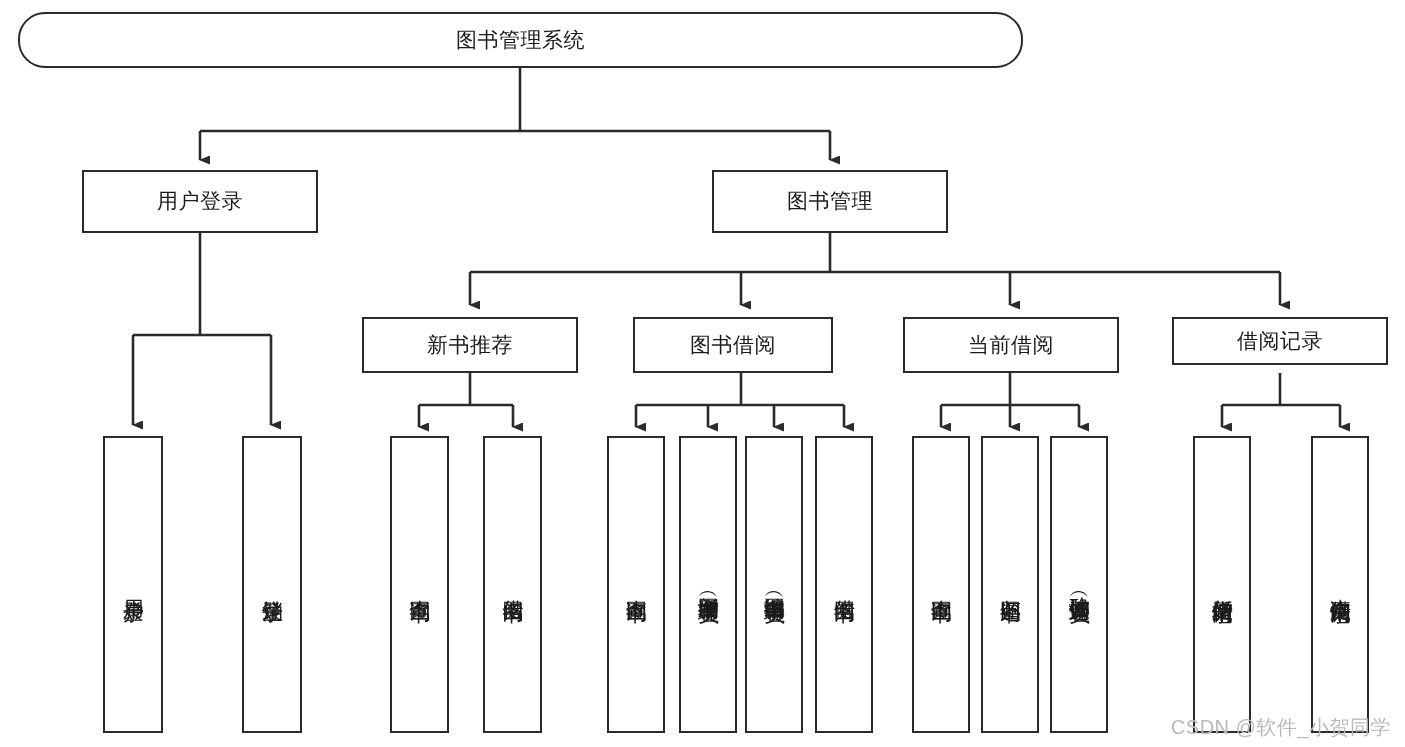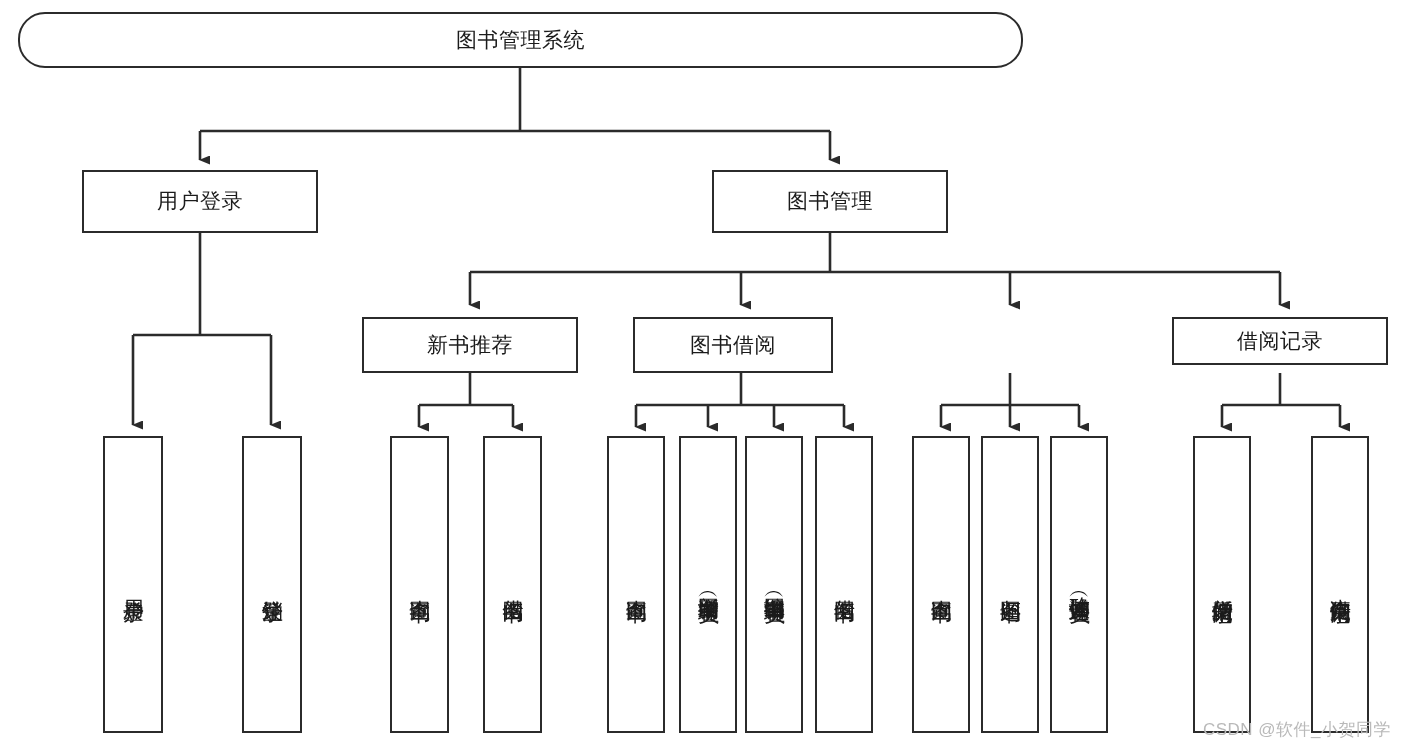--- a/index.html
+++ b/index.html
@@ -53,21 +53,21 @@
     text-align: center;
     white-space: pre;
   }
   .node.vert .label {
     white-space: normal;
   }
   .watermark {
     position: absolute;
     right: 14px;
     bottom: 6px;
-    font-size: 17px;
+    font-size: 20px;
     color: #b9b9b9;
     letter-spacing: 0.5px;
     user-select: none;
     white-space: nowrap;
   }
 </style>
 </head>
 <body>
 
 <div id="canvas">
@@ -135,20 +135,23 @@
   </div>
 
   <div class="node horiz" style="left:362px; top:317px; width:216px; height:56px;">
     <span class="label">新书推荐</span>
   </div>
 
   <div class="node horiz" style="left:633px; top:317px; width:200px; height:56px;">
     <span class="label">图书借阅</span>
   </div>
 
+  <div class="node horiz" style="left:903px; top:317px; width:216px; height:56px;">
+    <span class="label">当前借阅</span>
+  </div>
 
   <div class="node horiz" style="left:1172px; top:317px; width:216px; height:48px;">
     <span class="label">借阅记录</span>
   </div>
 
   <div class="node vert" style="left:103px; top:436px; width:60px; height:297px;">
     <span class="label">用户登录</span>
   </div>
 
   <div class="node vert" style="left:242px; top:436px; width:60px; height:297px;">

